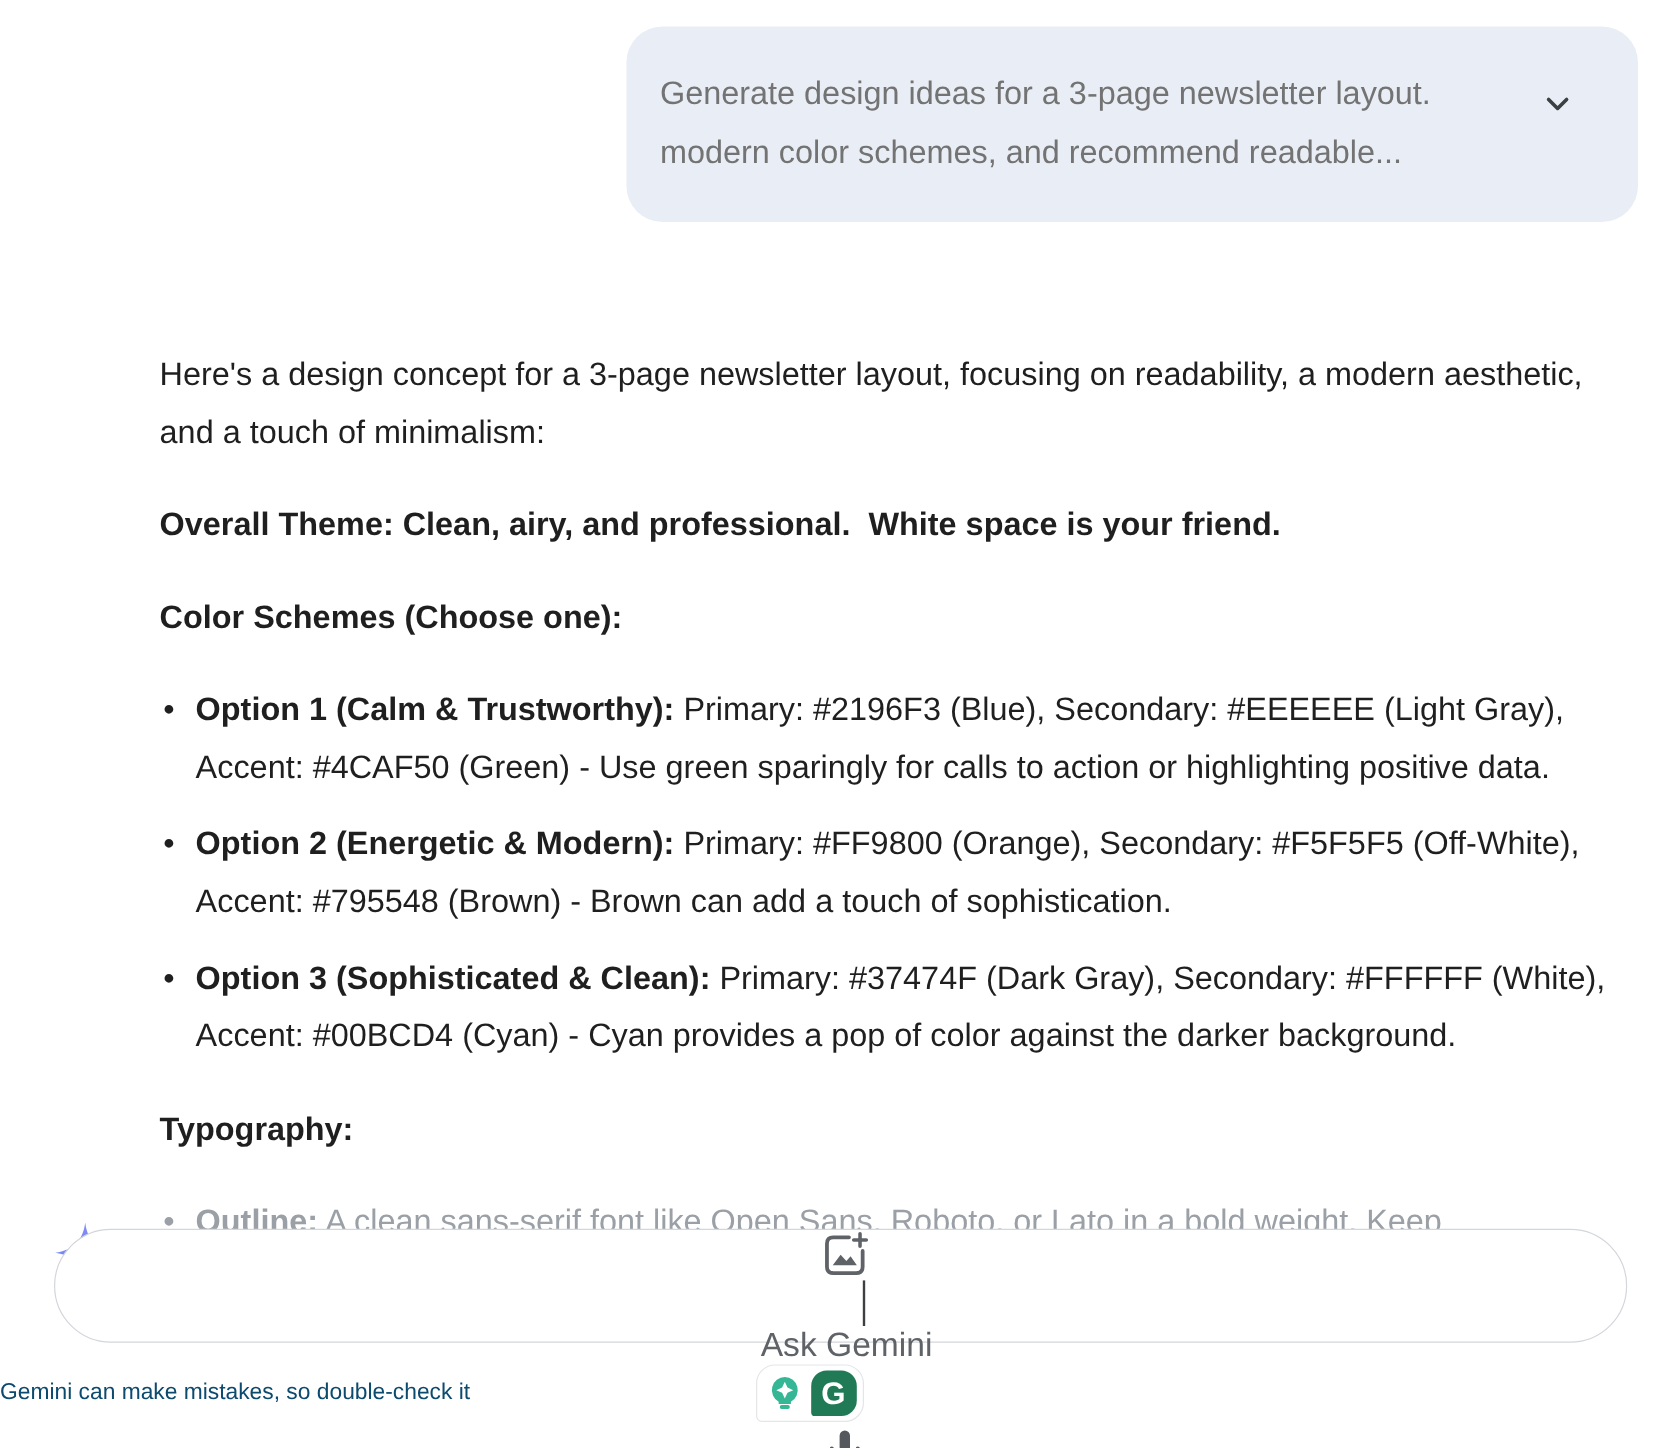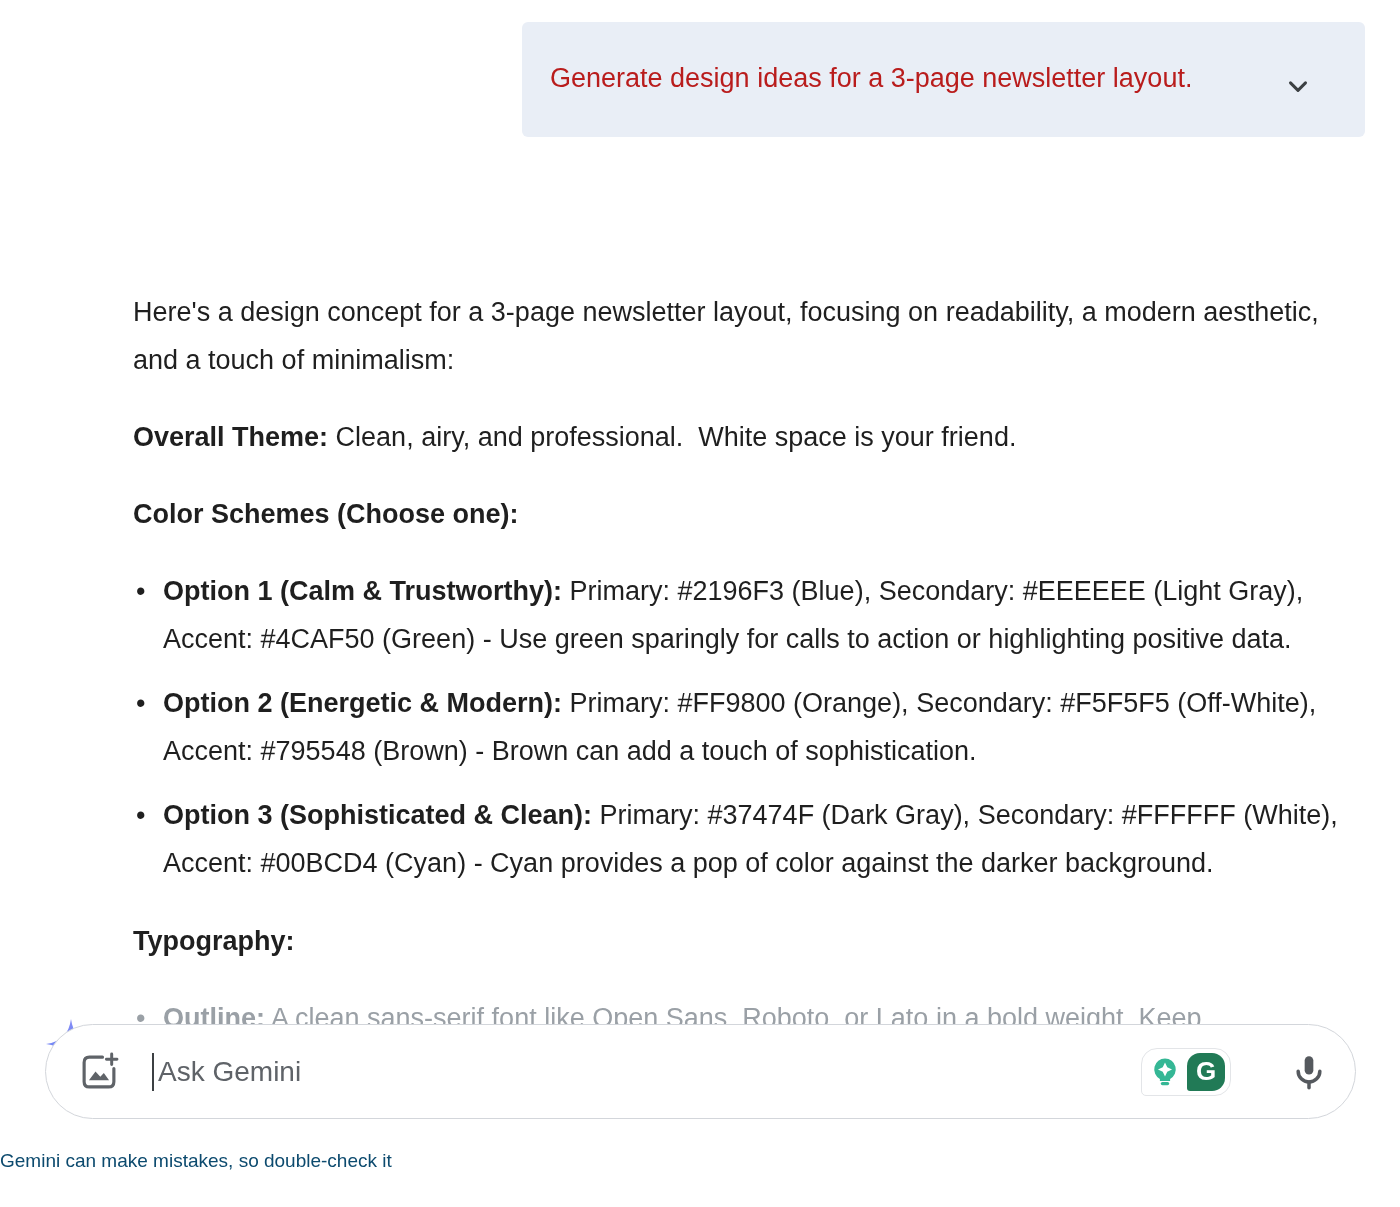--- a/index.html
+++ b/index.html
@@ -11,25 +11,25 @@
     overflow: hidden;
     position: relative;
   }
 
   
   .user-bubble {
     position: absolute;
     left: 522px; top: 22px;
     width: 843px;
     background: #e9eef6;
-    border-radius: 6px;
+    border-radius: 30px;
     padding: 32px 120px 34px 28px;
     font-size: 27px;
     line-height: 48.5px;
-    color: #b91c1c;
+    color: #737373;
   }
   .user-bubble .line { display: block; }
   .bubble-chevron {
     position: absolute;
     right: 52px; top: 46px;
     width: 30px; height: 30px;
     cursor: pointer;
   }
 
   
@@ -45,21 +45,21 @@
     margin-top: 2px;
   }
   .response-body {
     margin-left: 36px;
     width: 1234px;
     font-size: 27px;
     line-height: 48px;
   }
   .response-body p { margin-bottom: 29px; }
   .bold { font-weight: bold; }
-  .prewrap { white-space: pre-wrap; }
+  .prewrap { white-space: pre-wrap; font-weight: bold; }
   ul.options {
     list-style: none;
     margin: 0 0 30px 0;
   }
   ul.options li {
     position: relative;
     padding-left: 30px;
     margin-bottom: 16px;
   }
   ul.options li .bullet {
@@ -73,20 +73,21 @@
   .input-bar {
     position: absolute;
     left: 45px; top: 1024px;
     width: 1311px; height: 95px;
     border: 1.5px solid #d3d6db;
     border-radius: 48px;
     background: #ffffff;
     display: flex;
     align-items: center;
     padding: 0 26px 0 32px;
+    flex-direction: column;
   }
   .add-image-btn {
     width: 42px; height: 42px;
     flex: 0 0 auto;
     cursor: pointer;
   }
   .cursor-caret {
     width: 2px; height: 38px;
     background: #3c4043;
     margin-left: 32px;
@@ -138,20 +139,21 @@
     width: 100%;
     font-size: 19px;
     color: #0c4a6e;
   }
 </style>
 </head>
 <body>
 
 <div class="user-bubble">
   <span class="line">Generate design ideas for a 3-page newsletter layout.</span>
+  <span class="line">modern color schemes, and recommend readable...</span>
   <span class="bubble-chevron">
     <svg viewBox="0 0 24 24" width="30" height="30">
       <path d="M6 9.5l6 6 6-6" fill="none" stroke="#3c4043" stroke-width="2.4" stroke-linecap="round" stroke-linejoin="round"></path>
     </svg>
   </span>
 </div>
 
 <div class="response-row">
   <span class="sparkle">
     <svg viewBox="0 0 100 100" width="52" height="56">

